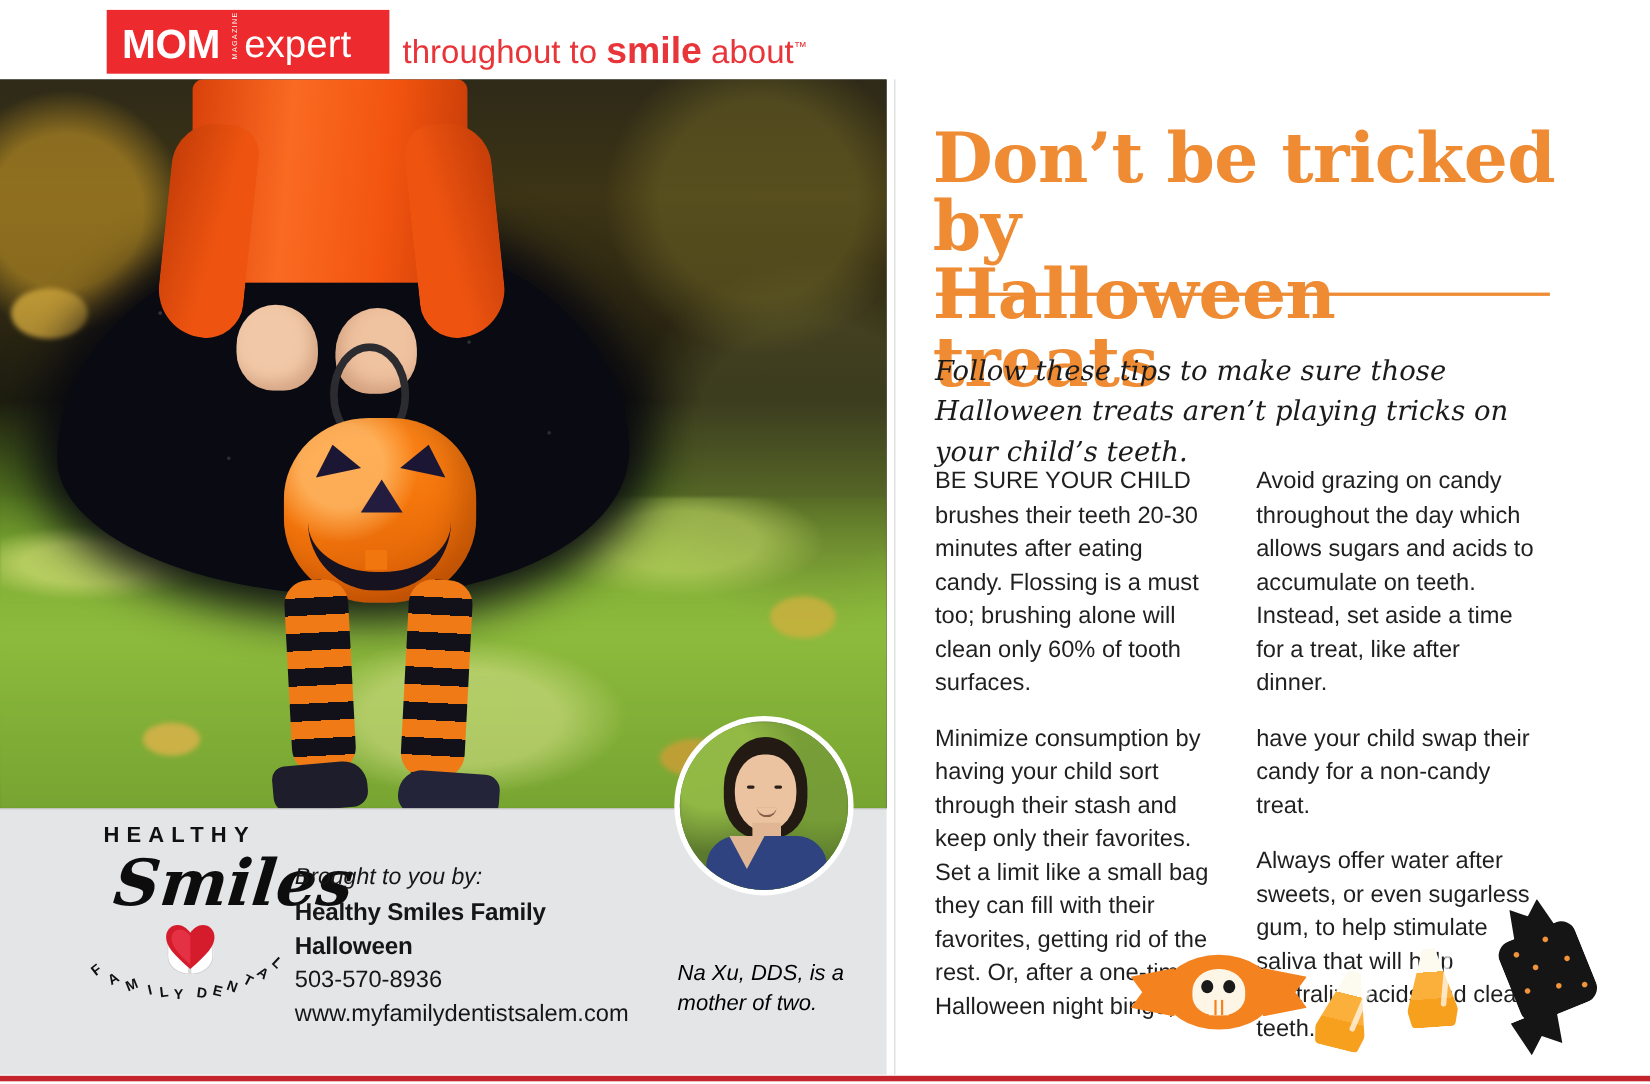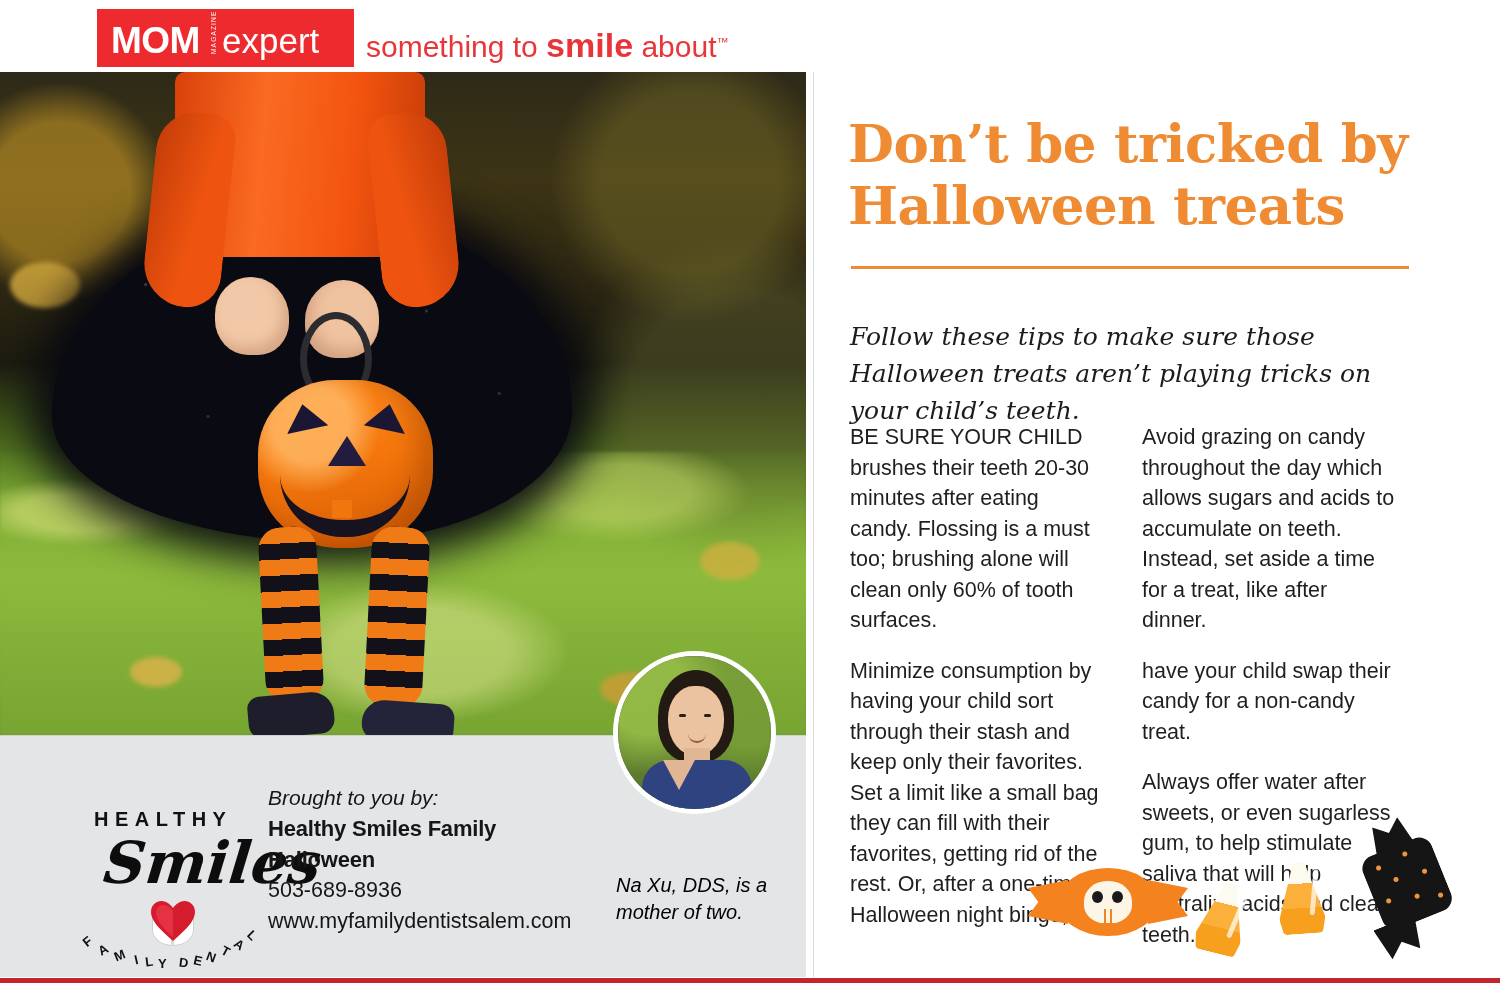--- a/index.html
+++ b/index.html
@@ -81,21 +81,21 @@
     background:repeating-linear-gradient(180deg,#F07A16 0 16px,#121018 16px 32px);}
   .leg-r{position:absolute;left:368px;top:455px;width:58px;height:180px;border-radius:22px;transform:rotate(3deg);
     background:repeating-linear-gradient(180deg,#F07A16 0 16px,#121018 16px 32px);}
   .shoe-l{position:absolute;left:248px;top:622px;width:86px;height:42px;background:#1d1d2c;border-radius:12px 22px 14px 14px;transform:rotate(-5deg);}
   .shoe-r{position:absolute;left:362px;top:630px;width:92px;height:40px;background:#23233a;border-radius:22px 14px 14px 16px;transform:rotate(4deg);}
 
   
   .footer-panel{position:absolute;left:0;top:735px;width:806px;height:242px;background:#E4E5E7;}
   .footer-top-line{position:absolute;left:0;top:735px;width:806px;height:1px;background:#cfd0d2;}
 
-  .logo{position:absolute;left:88px;top:808px;width:170px;height:150px;}
+  .logo{position:absolute;left:88px;top:748px;width:170px;height:150px;}
   .logo-healthy{position:absolute;left:6px;top:0;font-size:20px;letter-spacing:6.5px;color:#111;font-weight:600;
     font-family:"Liberation Sans",sans-serif;}
   .logo-smiles{position:absolute;left:16px;top:26px;font-size:58px;line-height:58px;color:#0d0d0d;
     font-family:"DejaVu Serif",serif;font-style:italic;font-weight:700;transform:skewX(-6deg);}
   .logo-heart{position:absolute;left:62px;top:92px;width:46px;height:42px;}
   .logo-tooth{position:absolute;left:64px;top:104px;width:42px;height:34px;background:#ffffff;
     border-radius:6px 6px 48% 48%;box-shadow:0 0 0 1px #cfcfcf inset;}
   .logo-tooth:after{content:"";position:absolute;left:19px;top:16px;width:3px;height:18px;background:#d9d9d9;}
   .logo-fd{position:absolute;left:-2px;top:120px;width:175px;height:34px;}
   .logo-fd span{position:absolute;font-size:13px;letter-spacing:1px;color:#111;font-weight:600;
@@ -121,21 +121,21 @@
   .doc-body{position:absolute;left:24px;top:104px;width:110px;height:62px;background:#2E4380;border-radius:28px 28px 0 0;}
   .doc-v{position:absolute;left:45px;top:104px;width:0;height:0;border-left:16px solid transparent;
     border-right:16px solid transparent;border-top:30px solid #E0B694;}
 
   .doc-caption{position:absolute;left:616px;top:872px;width:190px;font-style:italic;font-size:20px;
     line-height:27px;color:#000000;}
 
   
   .divider{position:absolute;left:813px;top:72px;width:1px;height:905px;background:#d8d8d8;}
   .headline{position:absolute;left:848px;top:112px;width:570px;color:#EE8B33;
-    font-family:"DejaVu Serif",serif;font-weight:700;font-size:53px;line-height:62px;letter-spacing:-.5px;}
+    font-family:"DejaVu Serif",serif;font-weight:700;font-size:63px;line-height:62px;letter-spacing:-.5px;}
   .hrule{position:absolute;left:851px;top:266px;width:558px;height:3px;background:#EE8B33;}
   .deck{position:absolute;left:850px;top:318px;width:575px;font-family:"DejaVu Serif",serif;
     font-style:italic;font-size:25px;line-height:37px;color:#1b1b1b;}
 
   .cols{position:absolute;left:850px;top:422px;width:570px;}
   .col{position:absolute;top:0;width:255px;font-size:21.5px;line-height:30.5px;color:#1f1f1f;}
   .col.c1{left:0;}
   .col.c2{left:292px;}
   .col p{margin:0 0 20px 0;}
 
@@ -183,21 +183,21 @@
 </head>
 <body>
 
 <div class="page">
 
   <div class="masthead">
     <div class="mast-red"></div>
     <div class="mast-mom">MOM</div>
     <div class="mast-vert">MAGAZINE</div>
     <div class="mast-expert">expert</div>
-    <div class="mast-tag"><span>something to </span><b>smile</b><span> about</span><sup>™</sup></div>
+    <div class="mast-tag"><span>throughout to </span><b>smile</b><span> about</span><sup>™</sup></div>
   </div>
 
   <div class="hero">
     <div class="hero-bg"></div>
     <div class="hero-grass"></div>
     <div class="hero-leaf" style="left:10px;top:190px;width:70px;height:46px;background:#caa23a;"></div>
     <div class="hero-leaf" style="left:700px;top:470px;width:60px;height:38px;background:#cbb03e;"></div>
     <div class="hero-leaf" style="left:130px;top:585px;width:52px;height:30px;background:#d9b24a;"></div>
     <div class="hero-leaf" style="left:600px;top:600px;width:64px;height:34px;background:#c99e36;"></div>
 
@@ -248,21 +248,21 @@
       <span style="left:118px;top:21px;transform:rotate(20deg);">N</span>
       <span style="left:132px;top:15px;transform:rotate(28deg);">T</span>
       <span style="left:144px;top:8px;transform:rotate(35deg);">A</span>
       <span style="left:157px;top:-2px;transform:rotate(44deg);">L</span>
     </div>
   </div>
 
   <div class="contact">
     <div class="bt">Brought to you by:</div>
     <div class="name">Healthy Smiles Family Halloween</div>
-    <div class="line">503-689-8936</div>
+    <div class="line">503-570-8936</div>
     <div class="line">www.myfamilydentistsalem.com</div>
   </div>
 
   <div class="doc-photo">
     <div class="doc-bg"></div>
     <div class="doc-hair"></div>
     <div class="doc-face">
       <div class="doc-eye l"></div>
       <div class="doc-eye r"></div>
       <div class="doc-smile"></div>

